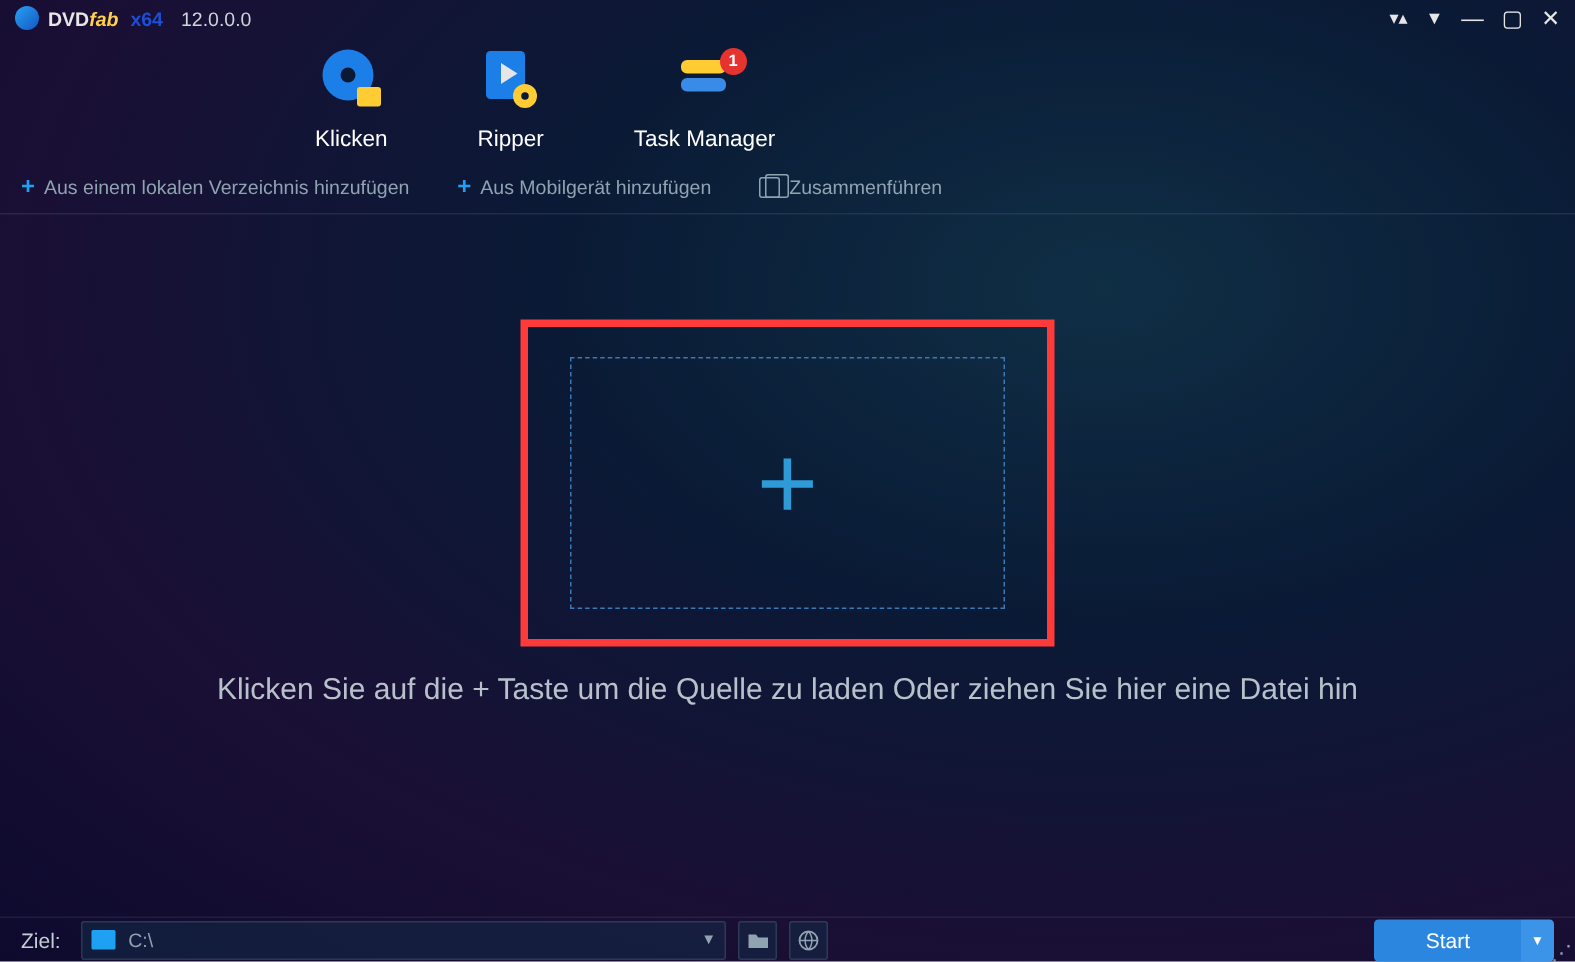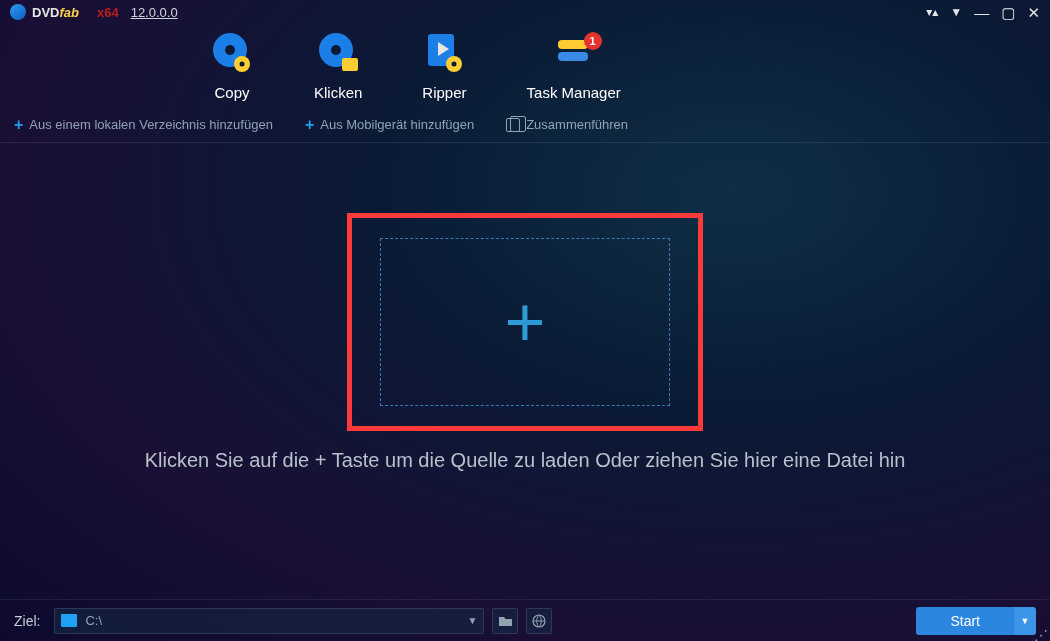--- a/index.html
+++ b/index.html
@@ -24,22 +24,22 @@
   }
   .titlebar-left { display: flex; align-items: center; gap: 6px; }
   .titlebar-right { display: flex; align-items: center; gap: 12px; }
   .brand-icon {
     width: 16px; height: 16px; border-radius: 50%;
     background: linear-gradient(135deg,#2aa0f5,#1158c2);
     display:inline-block;
   }
   .brand-text { font-weight: bold; text-align: center; }
   .brand-text .fab { color: #ffd24a; font-style: italic; }
-  .brand-arch { color:#b91c1c; font-weight: 600; margin-left:12px;}
-  .brand-ver { color:#cfd3da; font-weight: 400; margin-left:6px; font-size:13px;text-decoration:underline;}
+  .brand-arch { color:#1d4ed8; font-weight: 600; margin-left:2px;}
+  .brand-ver { color:#cfd3da; font-weight: 400; margin-left:6px; font-size:13px;}
   .win-ctrl { color:#e6e6e6; font-size:15px; cursor:pointer; line-height:1;}
   .win-ctrl.small{ font-size:12px;}
 
   
   .tabs {
     display: flex;
     justify-content: flex-start;
     gap: 60px;
     padding: 6px 0 10px 210px;
     align-items: flex-end;
@@ -108,21 +108,21 @@
   .drop-caption{
     text-align:center;
     margin-top: 18px;
     color:#b8c1cb;
     font-size:20px;
   }
 
   
   .bottombar{
     position:absolute; left:0; right:0; bottom:0;
-    height:42px;
+    height:30px;
     display:flex; align-items:center;
     padding:0 14px;
     gap:8px;
     border-top:1px solid rgba(120,140,160,0.15);
   }
   .ziel-label{ color:#c4cdd6; font-size:14px; margin-right:6px;}
   .ziel-input{
     flex: 0 0 430px; height:26px;
     background: rgba(20,40,70,0.6);
     border:1px solid rgba(120,140,160,0.25);
@@ -175,31 +175,20 @@
     <span class="win-ctrl small">▾▴</span>
     <span class="win-ctrl small">▼</span>
     <span class="win-ctrl">―</span>
     <span class="win-ctrl">▢</span>
     <span class="win-ctrl">✕</span>
   </div>
 </div>
 
 <div class="tabs">
 
-  <div class="tab">
-    <div class="icon-wrap">
-      <svg width="44" height="44" viewBox="0 0 44 44">
-        <circle cx="20" cy="20" r="17" fill="#1c7fe8"></circle>
-        <circle cx="20" cy="20" r="5" fill="#0a1a35"></circle>
-        <circle cx="32" cy="34" r="8" fill="#ffcc33"></circle>
-        <circle cx="32" cy="34" r="2.5" fill="#0a1a35"></circle>
-      </svg>
-    </div>
-    <span>Copy</span>
-  </div>
 
   <div class="tab">
     <div class="icon-wrap">
       <svg width="44" height="44" viewBox="0 0 44 44">
         <circle cx="20" cy="20" r="17" fill="#1c7fe8"></circle>
         <circle cx="20" cy="20" r="5" fill="#0a1a35"></circle>
         <rect x="26" y="28" width="16" height="13" rx="2" fill="#ffcc33"></rect>
       </svg>
     </div>
     <span>Klicken</span>

